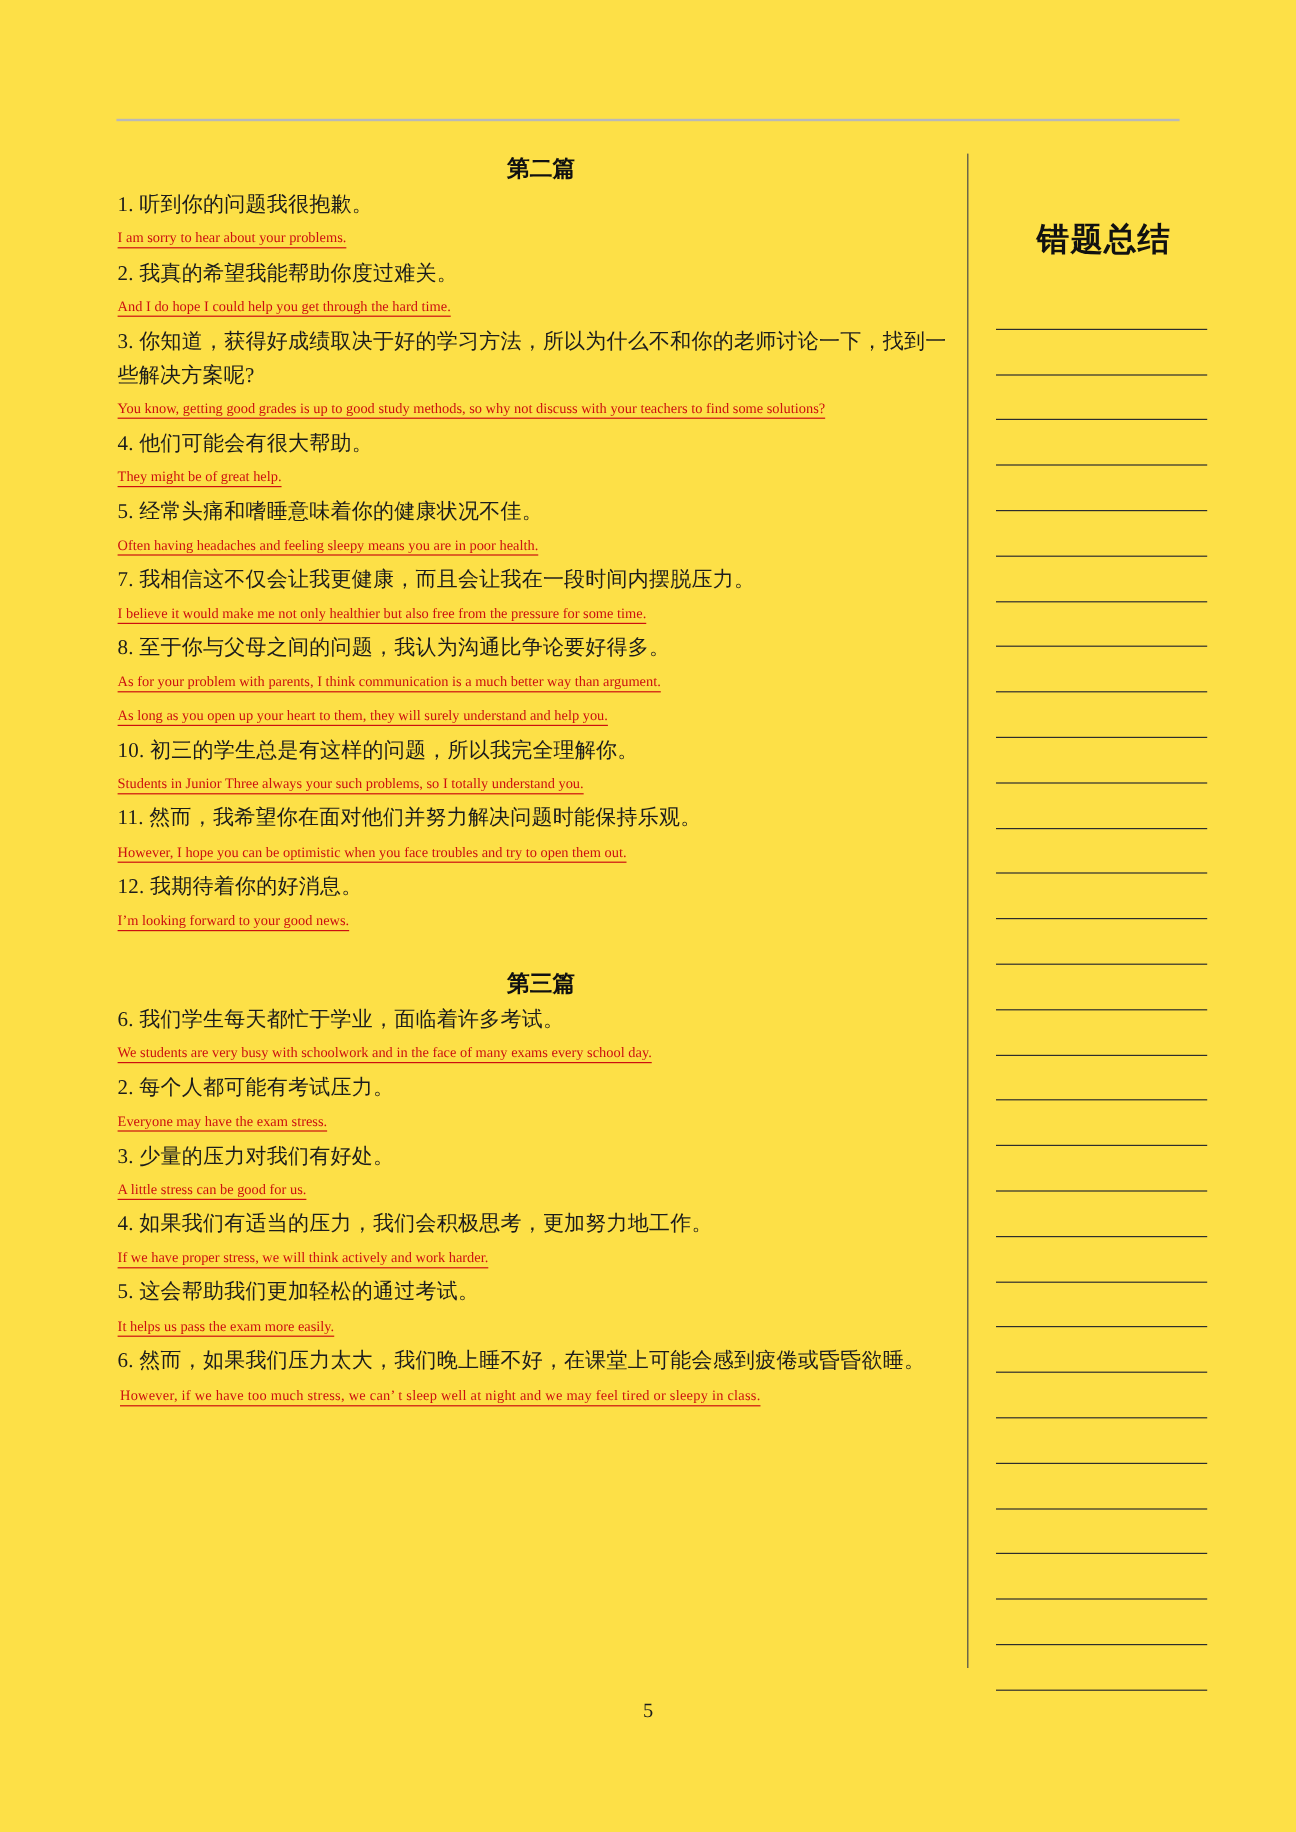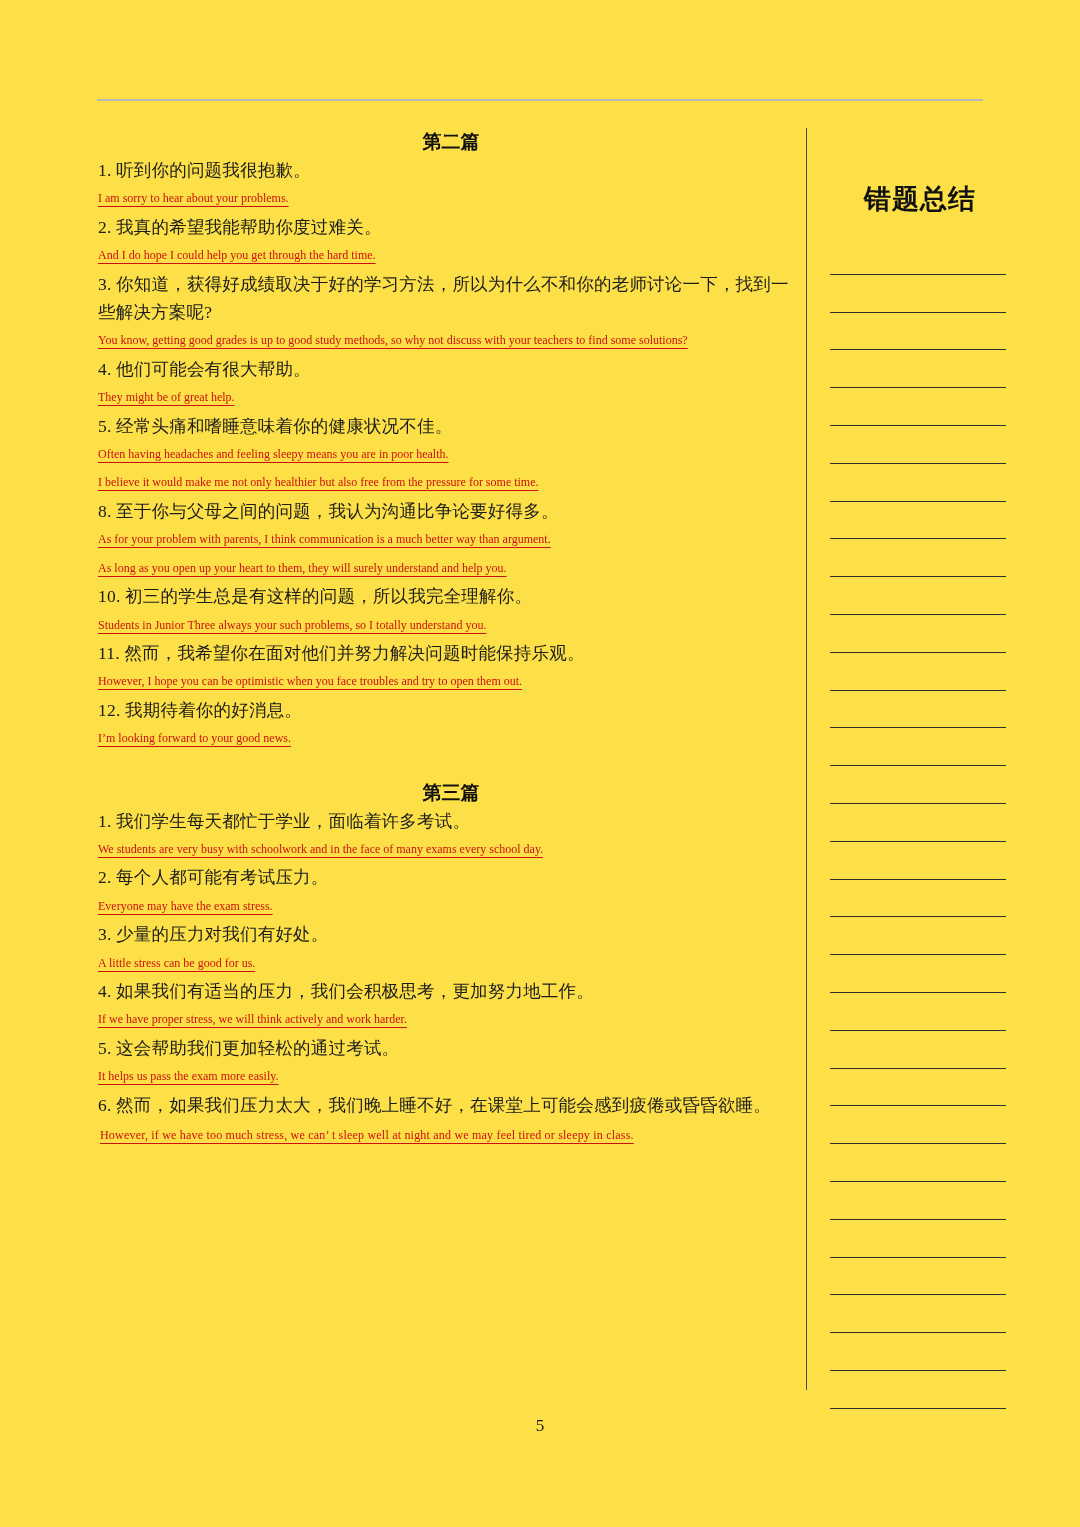--- a/index.html
+++ b/index.html
@@ -119,20 +119,21 @@
     </div>
     <div>
       <p class="zh">4.  他们可能会有很大帮助。</p>
       <p class="en">They might be of great help.</p>
     </div>
     <div>
       <p class="zh">5.  经常头痛和嗜睡意味着你的健康状况不佳。</p>
       <p class="en">Often having headaches and feeling sleepy means you are in poor health.</p>
     </div>
     <div>
+      <p class="zh">7.  我相信这不仅会让我更健康，而且会让我在一段时间内摆脱压力。</p>
       <p class="en">I believe it would make me not only healthier but also free from the pressure for some time.</p>
     </div>
     <div>
       <p class="zh">8.  至于你与父母之间的问题，我认为沟通比争论要好得多。</p>
       <p class="en">As for your problem with parents, I think communication is a much better way than argument.</p>
     </div>
     <div>
       <p class="en">As long as you open up your heart to them, they will surely understand and help you.</p>
     </div>
     <div>
@@ -144,21 +145,21 @@
       <p class="en">However, I hope you can be optimistic when you face troubles and try to open them out.</p>
     </div>
     <div>
       <p class="zh">12.  我期待着你的好消息。</p>
       <p class="en">I’m looking forward to your good news.</p>
     </div>
 
     <div class="section-title second">第三篇</div>
 
     <div>
-      <p class="zh">1.  我们学生每天都忙于学业，面临着许多考试。</p>
+      <p class="zh">6.  我们学生每天都忙于学业，面临着许多考试。</p>
       <p class="en">We students are very busy with schoolwork and in the face of many exams every school day.</p>
     </div>
     <div>
       <p class="zh">2.  每个人都可能有考试压力。</p>
       <p class="en">Everyone may have the exam stress.</p>
     </div>
     <div>
       <p class="zh">3.  少量的压力对我们有好处。</p>
       <p class="en">A little stress can be good for us.</p>
     </div>

